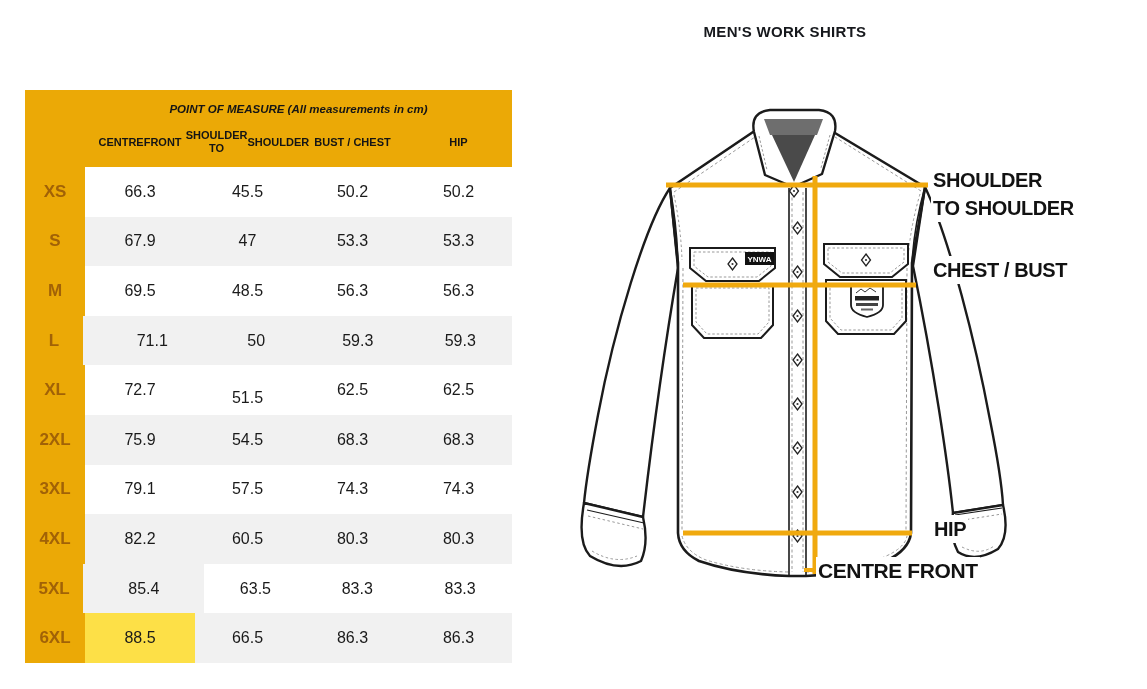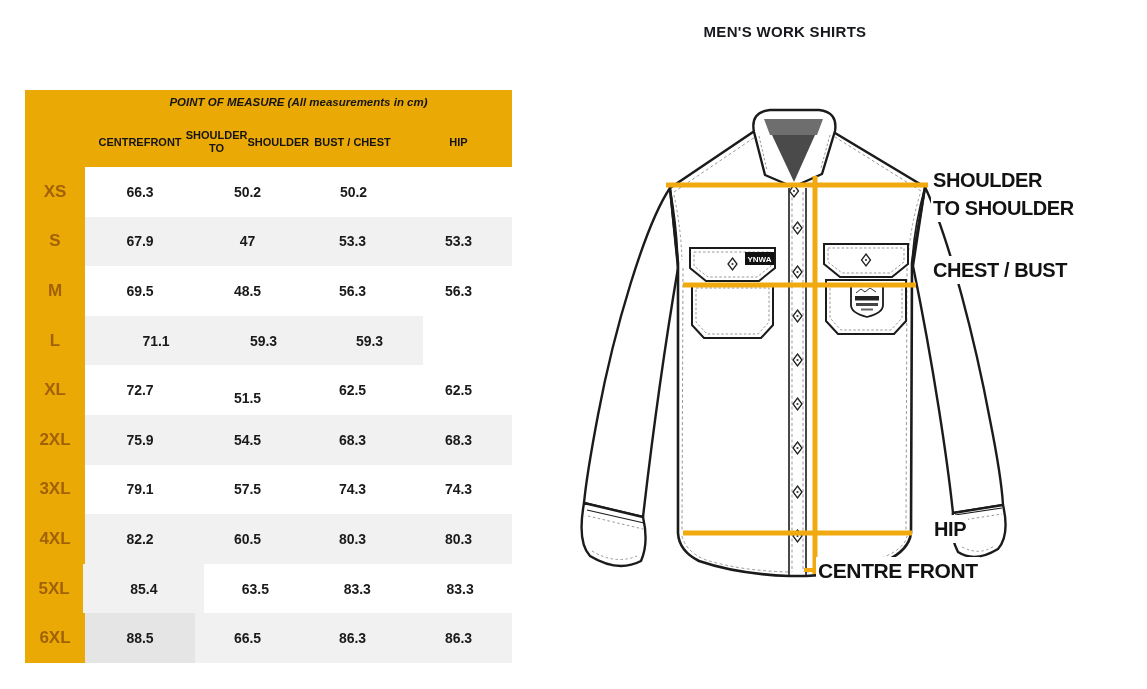--- a/index.html
+++ b/index.html
@@ -7,31 +7,31 @@
           font-family:"Liberation Sans",sans-serif;color:#141414;}
 
   
   .page-title{position:absolute;left:640px;top:23px;width:290px;text-align:center;
               font-size:15px;font-weight:700;letter-spacing:.3px;color:#16181c;}
 
   
   #size-table{position:absolute;left:25px;top:90px;width:487px;height:573px;}
   #tbl-yellow-col{position:absolute;left:0;top:0;width:60px;height:100%;background:#EBA906;}
   #tbl-header{position:absolute;left:0;top:0;width:100%;height:77px;background:#EBA906;}
-  #tbl-header-title{position:absolute;left:60px;top:6px;width:427px;text-align:center;
+  #tbl-header-title{position:absolute;left:60px;top:13px;width:427px;text-align:center;
                     font-size:11.5px;font-weight:700;font-style:italic;color:#151515;}
   #col-headers{position:absolute;left:60px;top:30px;width:427px;height:44px;display:flex;}
   .col-head{display:flex;align-items:center;justify-content:center;text-align:center;
             font-size:11px;font-weight:700;line-height:13px;color:#151515;}
   #tbl-rows{position:absolute;left:0;top:77px;width:100%;}
   .trow{display:flex;height:49.6px;}
   .size-cell{width:60px;display:flex;align-items:center;justify-content:center;
              font-size:17px;font-weight:700;color:#a16207;}
   .tcell{display:flex;align-items:center;justify-content:center;
-         font-size:14px;font-weight:700;color:#1a1a1a;}
+         font-size:16px;font-weight:400;color:#1a1a1a;}
 
   
   #shirt-svg{position:absolute;left:560px;top:100px;width:587px;height:500px;}
   .dlabel{position:absolute;background:#fff;font-weight:700;color:#121212;
           font-size:20px;line-height:28px;letter-spacing:-.4px;white-space:nowrap;padding:0 2px;}
   #lbl-shoulder{left:931px;top:166px;}
   #lbl-chest{left:931px;top:256px;}
   #lbl-hip{left:932px;top:515px;}
   #lbl-centre{left:816px;top:557px;font-size:21px;}
 </style>
@@ -59,40 +59,42 @@
           <div>BUST / CHEST</div>
         </div>
         <div class="col-head" style="width: 107px;">
           <div>HIP</div>
         </div>
       </div>
     <div id="tbl-rows">
         <div class="trow">
           <div class="size-cell">XS</div>
           <div class="tcell" style="width: 110px; background: rgb(255, 255, 255);">66.3</div>
+          <div class="tcell" style="width: 105px; background: rgb(255, 255, 255);">45.5</div>
           <div class="tcell" style="width: 105px; background: rgb(255, 255, 255);">50.2</div>
           <div class="tcell" style="width: 107px; background: rgb(255, 255, 255);">50.2</div>
         </div>
         <div class="trow">
           <div class="size-cell">S</div>
           <div class="tcell" style="width: 110px; background: rgb(241, 241, 241);">67.9</div>
           <div class="tcell" style="width: 105px; background: rgb(241, 241, 241);">47</div>
           <div class="tcell" style="width: 105px; background: rgb(241, 241, 241);">53.3</div>
           <div class="tcell" style="width: 107px; background: rgb(241, 241, 241);">53.3</div>
         </div>
         <div class="trow">
           <div class="size-cell">M</div>
           <div class="tcell" style="width: 110px; background: rgb(255, 255, 255);">69.5</div>
           <div class="tcell" style="width: 105px; background: rgb(255, 255, 255);">48.5</div>
           <div class="tcell" style="width: 105px; background: rgb(255, 255, 255);">56.3</div>
           <div class="tcell" style="width: 107px; background: rgb(255, 255, 255);">56.3</div>
         </div>
         <div class="trow">
           <div class="size-cell">L</div>
           <div class="tcell" style="width: 110px; background: rgb(241, 241, 241); padding-left: 16px;">71.1</div>
+          <div class="tcell" style="width: 105px; background: rgb(241, 241, 241);">50</div>
           <div class="tcell" style="width: 105px; background: rgb(241, 241, 241);">59.3</div>
           <div class="tcell" style="width: 107px; background: rgb(241, 241, 241);">59.3</div>
         </div>
         <div class="trow">
           <div class="size-cell">XL</div>
           <div class="tcell" style="width: 110px; background: rgb(255, 255, 255);">72.7</div>
           <div class="tcell" style="width: 105px; background: rgb(255, 255, 255); margin-top: 16px;">51.5</div>
           <div class="tcell" style="width: 105px; background: rgb(255, 255, 255);">62.5</div>
           <div class="tcell" style="width: 107px; background: rgb(255, 255, 255);">62.5</div>
         </div>
@@ -119,21 +121,21 @@
         </div>
         <div class="trow">
           <div class="size-cell">5XL</div>
           <div class="tcell" style="width: 125px; background: rgb(241, 241, 241);">85.4</div>
           <div class="tcell" style="width: 105px; background: rgb(255, 255, 255);">63.5</div>
           <div class="tcell" style="width: 105px; background: rgb(255, 255, 255);">83.3</div>
           <div class="tcell" style="width: 107px; background: rgb(255, 255, 255);">83.3</div>
         </div>
         <div class="trow">
           <div class="size-cell">6XL</div>
-          <div class="tcell" style="width: 110px; background: #e5e5e5;">88.5</div>
+          <div class="tcell" style="width: 110px; background: #fde047;">88.5</div>
           <div class="tcell" style="width: 105px; background: rgb(241, 241, 241);">66.5</div>
           <div class="tcell" style="width: 105px; background: rgb(241, 241, 241);">86.3</div>
           <div class="tcell" style="width: 107px; background: rgb(241, 241, 241);">86.3</div>
         </div>
       </div>
   </div>
 
   <svg id="shirt-svg" viewBox="560 100 587 500" xmlns="http://www.w3.org/2000/svg">
     <defs>
       <g id="btn">

